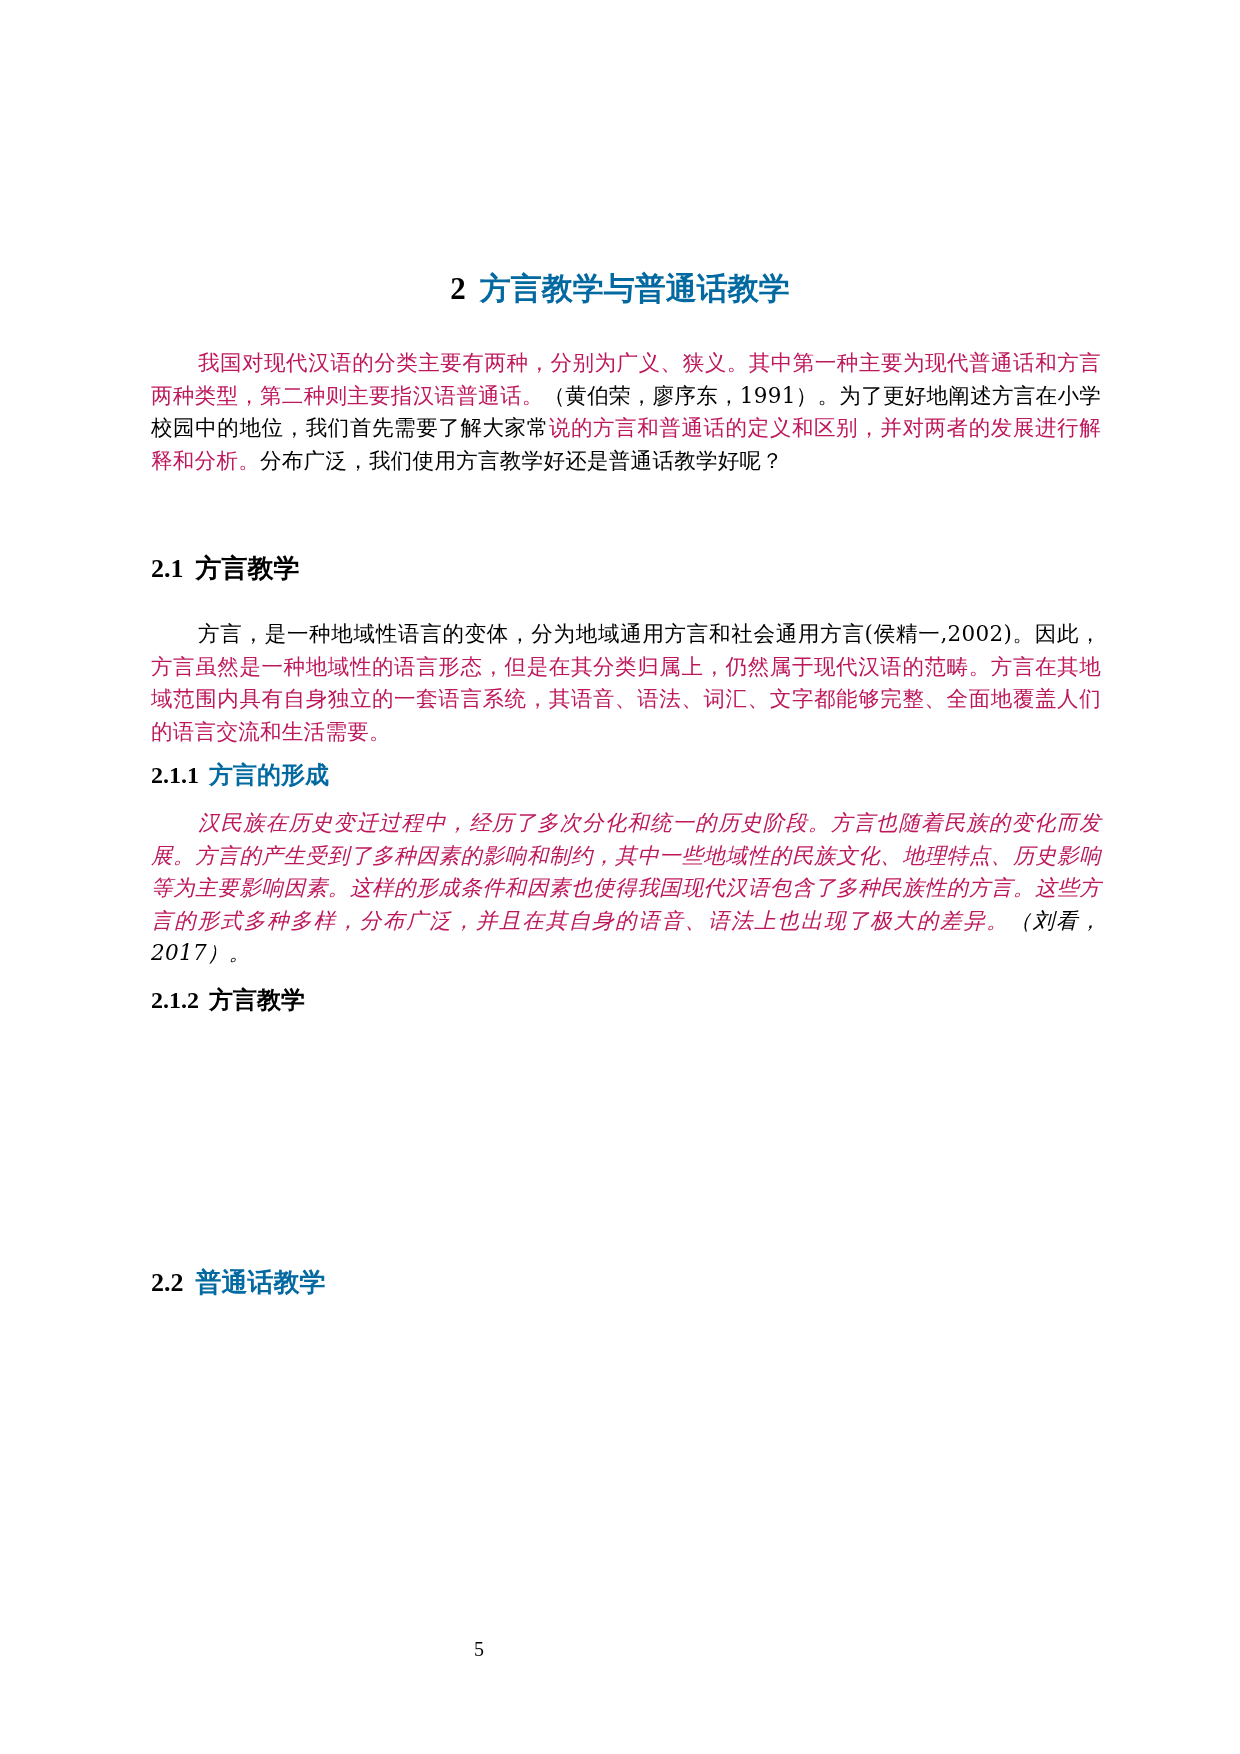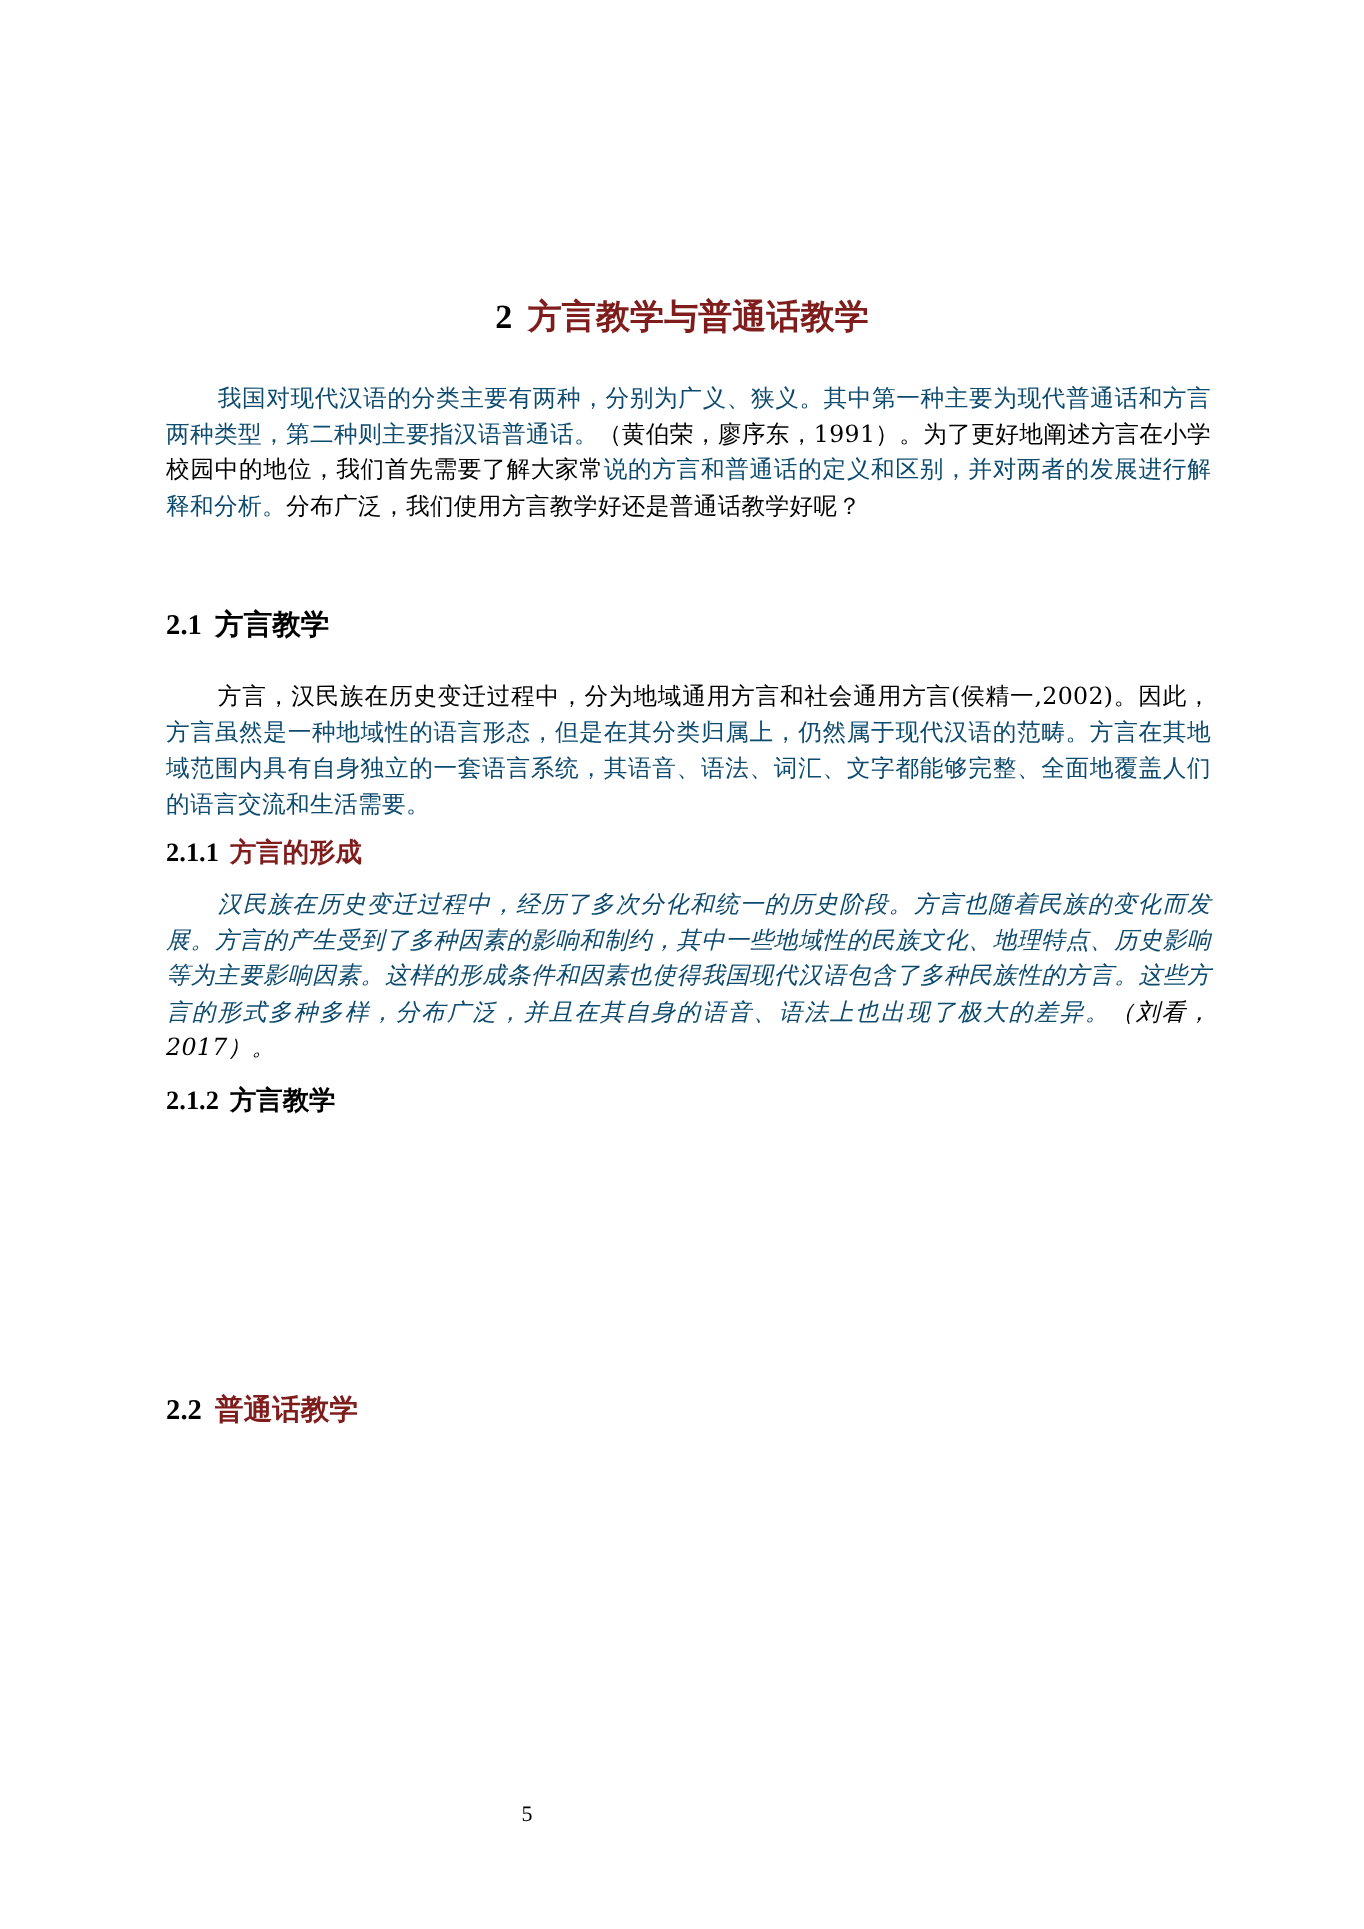--- a/index.html
+++ b/index.html
@@ -8,22 +8,22 @@
       font-family: "DejaVu Serif", "Liberation Serif", serif;
       color: #000;
     }
     .page { position: absolute; left: 0; top: 0; width: 1240px; height: 1754px; }
     .chapter-title {
       position: absolute; left: 0; width: 1240px; top: 268px;
       text-align: center; font-size: 31px; font-weight: bold;
       font-family: "DejaVu Sans", "Liberation Sans", sans-serif;
       line-height: 40px; margin: 0;
     }
-    .red { color: #7f1d1d; font-family: Liberation Serif, serif; }
-    .blue { color: #0c4a6e; }
+    .red { color: #0369a1; font-family: Liberation Serif, serif; }
+    .blue { color: #be185d; }
     .black { color: #000000; }
     .para {
       position: absolute; left: 151px; width: 950px;
       font-size: 21.5px; line-height: 32.5px; margin: 0;
       text-align: justify; text-indent: 47px;
       font-family: "DejaVu Serif", "Liberation Serif", serif;
       letter-spacing: 0.3px;
     }
     .h2 {
       position: absolute; left: 151px; margin: 0;
@@ -55,21 +55,21 @@
 
   <p class="para" style="top:347px;">
     <span class="blue">我国对现代汉语的分类主要有两种，分别为广义、狭义。其中第一种主要为现代普通话和方言两种类型，第二种则主要指汉语普通话。</span><span class="black">（黄伯荣，廖序东，1991）。为了更好地阐述方言在小学校园中的地位，我们首先需要了解大家常</span><span class="blue">说的方言和普通话的定义和区别，并对两者的发展进行解释和分析。</span><span class="black">分布广泛，我们使用方言教学好还是普通话教学好呢？</span>
   </p>
 
   <h2 class="h2" style="top:551px;">
     <span class="num">2.1</span><span class="black">方言教学</span>
   </h2>
 
   <p class="para" style="top:618px;">
-    <span class="black">方言，汉民族在历史变迁过程中，分为地域通用方言和社会通用方言(侯精一,2002)。因此，</span><span class="blue">方言虽然是一种地域性的语言形态，但是在其分类归属上，仍然属于现代汉语的范畴。方言在其地域范围内具有自身独立的一套语言系统，其语音、语法、词汇、文字都能够完整、全面地覆盖人们的语言交流和生活需要。</span>
+    <span class="black">方言，是一种地域性语言的变体，分为地域通用方言和社会通用方言(侯精一,2002)。因此，</span><span class="blue">方言虽然是一种地域性的语言形态，但是在其分类归属上，仍然属于现代汉语的范畴。方言在其地域范围内具有自身独立的一套语言系统，其语音、语法、词汇、文字都能够完整、全面地覆盖人们的语言交流和生活需要。</span>
   </p>
 
   <h3 class="h3" style="top:761px;">
     <span class="num">2.1.1</span><span class="red">方言的形成</span>
   </h3>
 
   <p class="para" style="top:807px;font-style:italic;">
     <span class="blue">汉民族在历史变迁过程中，经历了多次分化和统一的历史阶段。方言也随着民族的变化而发展。方言的产生受到了多种因素的影响和制约，其中一些地域性的民族文化、地理特点、历史影响等为主要影响因素。这样的形成条件和因素也使得我国现代汉语包含了多种民族性的方言。这些方言的形式多种多样，分布广泛，并且在其自身的语音、语法上也出现了极大的差异。</span><span class="black">（刘看，2017）。</span>
   </p>
 

